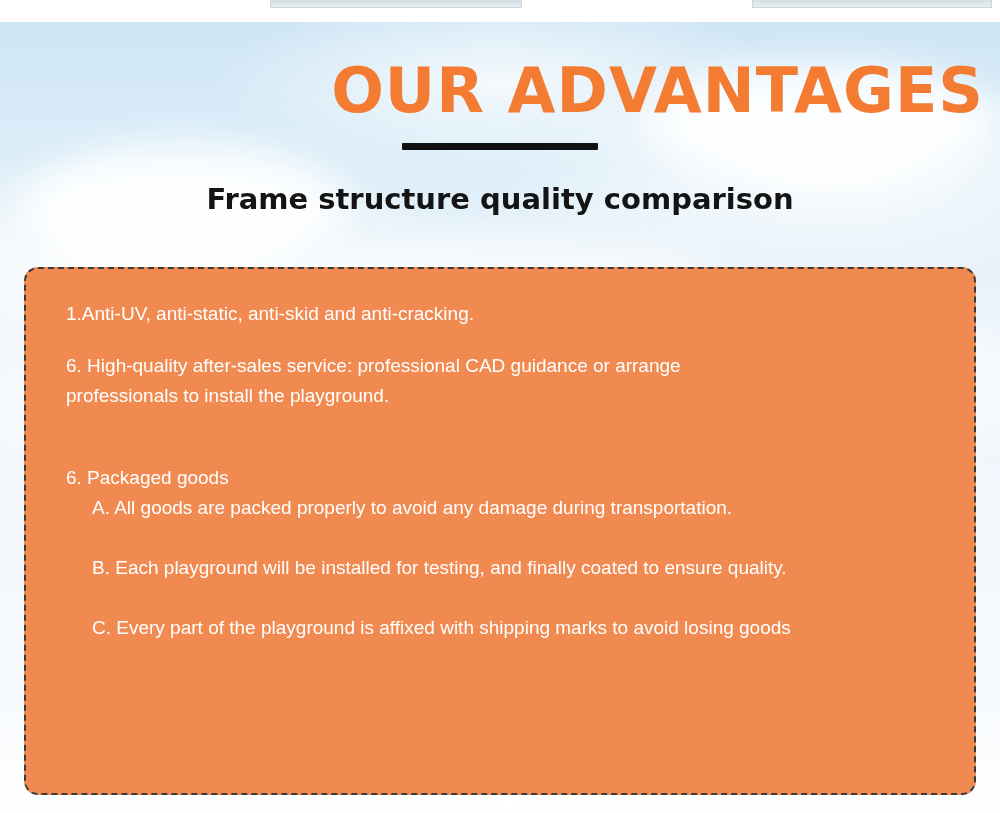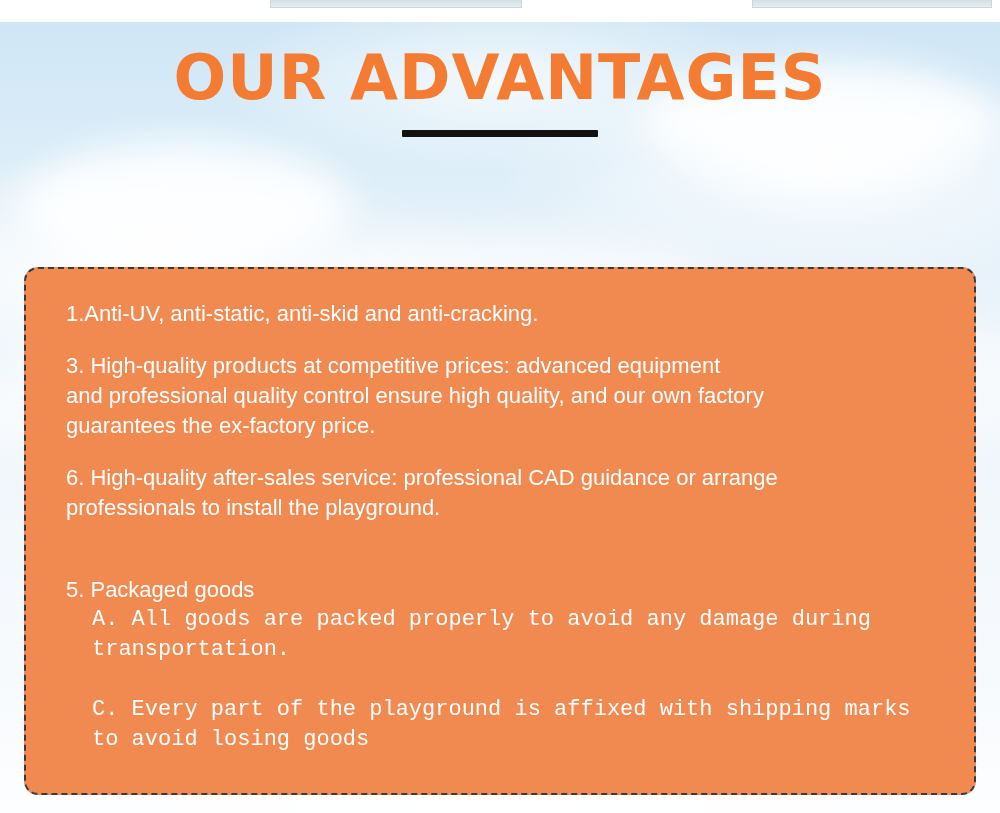--- a/index.html
+++ b/index.html
@@ -73,23 +73,24 @@
     left: 0; top: 40px;
     width: 1000px;
     text-align: center;
     z-index: 10;
   }
   .main-title {
     font-size: 62px;
     font-weight: bold;
     letter-spacing: 1px;
     color: #f47b32;
-    margin: 3px;
+    margin: 16px;
     line-height: 1.12;
     font-family: "DejaVu Sans", sans-serif;
+    text-align: right;
   }
   .divider {
     width: 196px;
     height: 7px;
     background: #111111;
     margin: 18px auto 0 auto;
     border-radius: 1px;
   }
   .sub-title {
     margin: 32px 0 0 0;
@@ -110,31 +111,30 @@
     background: #f08a51;
     border: 2px dashed #3a3a3a;
     border-radius: 14px;
     z-index: 10;
   }
   .panel-inner {
     padding: 30px 34px 0 40px;
   }
   .item {
     color: #ffffff;
-    font-size: 22px;
+    font-size: 19px;
     line-height: 30px;
     margin-bottom: 22px;
     font-family: "Liberation Sans", sans-serif;
     white-space: pre-line;
   }
   .item:last-child { margin-bottom: 0; }
   .item .sub {
     display: block;
     padding-left: 26px;
-    font-family: Liberation Mono, monospace;
   }
 </style>
 </head>
 <body>
 
 <div class="page">
 
   <div class="top-strip">
     <div class="img-edge left"></div>
     <div class="img-edge right"></div>
@@ -144,31 +144,30 @@
     <div class="cloud c1"></div>
     <div class="cloud c2"></div>
     <div class="cloud c3"></div>
     <div class="cloud c4"></div>
     <div class="cloud c5"></div>
   </div>
 
   <div class="heading-wrap">
     <h1 class="main-title">OUR ADVANTAGES</h1>
     <div class="divider"></div>
+    <h2 class="sub-title">Frame structure quality comparison</h2>
   </div>
 
   <div class="panel">
     <div class="panel-inner">
       <div class="item">1.Anti-UV, anti-static, anti-skid and anti-cracking.</div>
-      <div class="item">3. High-quality products at competitive prices: advanced equipment
-    and professional quality control ensure high quality, and our own factory
-    guarantees the ex-factory price.</div>
       <div class="item">6. High-quality after-sales service: professional CAD guidance or arrange
     professionals to install the playground.</div>
       <div class="item">
-        <span>5. Packaged goods</span>
+        <span>6. Packaged goods</span>
         <span class="sub">A. All goods are packed properly to avoid any damage during transportation.</span>
+        <span class="sub">B. Each playground will be installed for testing, and finally coated to ensure quality.</span>
         <span class="sub">C. Every part of the playground is affixed with shipping marks to avoid losing goods</span>
       </div>
     </div>
   </div>
 
 </div>
 
 </body></html>

